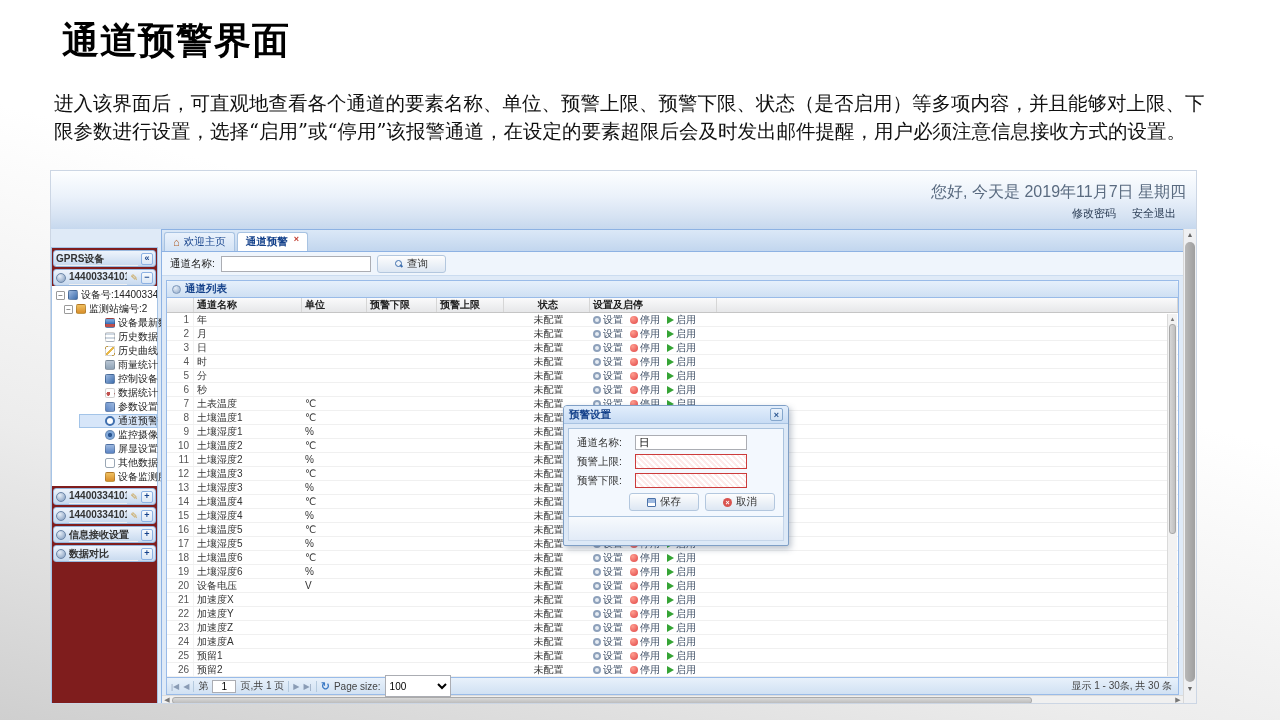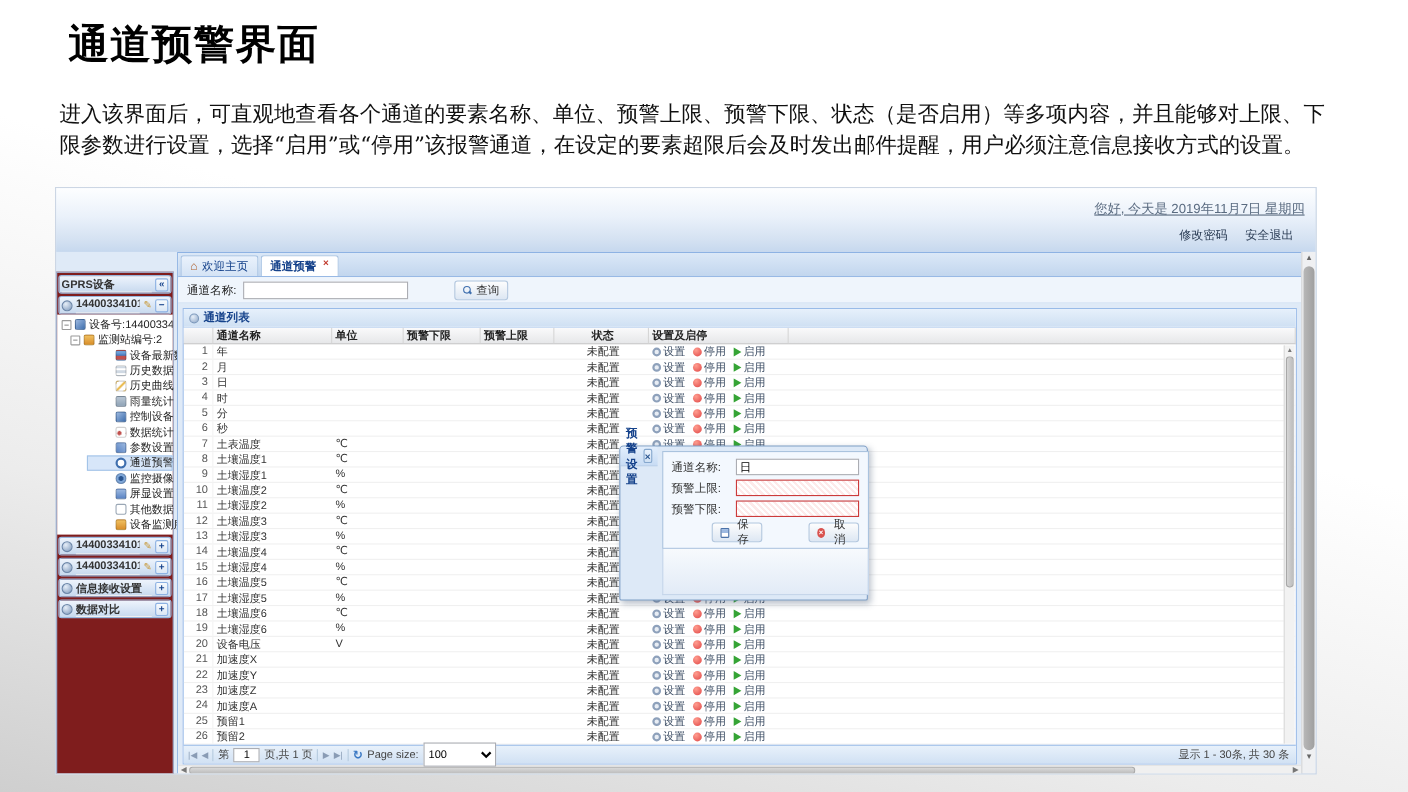--- a/index.html
+++ b/index.html
@@ -21,21 +21,21 @@
     font-size:19.5px; line-height:1.42; color:#101010;
   }
   
   .shot{
     position:absolute; left:50px; top:170px; width:1147px; height:534px;
     background:#dfeaf7; border:1px solid #ccd6e4; overflow:hidden; font-size:10.5px;
   }
   
   .app-header{ position:absolute; left:0; top:0; width:100%; height:58px;
     background:linear-gradient(180deg,#fdfeff 0%,#eaf1fa 45%,#d5e2f2 80%,#c6d8ee 100%); }
-  .greeting{ position:absolute; right:10px; top:11px; color:#5a6b80; font-size:12px;text-decoration:underline; }
+  .greeting{ position:absolute; right:10px; top:11px; color:#5a6b80; font-size:16px; }
   .hdr-links{ position:absolute; right:20px; top:35px; display:flex; gap:16px; }
   .hdr-links a{ color:#2b3d55; font-size:11px; text-decoration:none; cursor:pointer; }
   
   .sidebar{ position:absolute; left:0; top:76px; width:107px; height:476px;
     background:#7f1d1d; border:1px solid #a6c4e6; }
   .sb-bar{
     height:17px; margin:2px 1px 0 1px; display:flex; align-items:center; gap:3px;
     background:linear-gradient(180deg,#eef4fc 0%,#d8e5f5 55%,#c7d9ee 100%);
     border:1px solid #98b7dd; border-radius:3px; padding:0 2px;
     color:#15428b; font-weight:bold; font-size:10px; white-space:nowrap; overflow:hidden;
@@ -81,23 +81,23 @@
     border:1px solid #a8c3e2; border-bottom:none; border-radius:3px 3px 0 0;
     background:linear-gradient(#eaf2fc,#d4e3f5); color:#15428b; font-size:10.5px; cursor:pointer; }
   .tab.active{ background:#fff; font-weight:bold; }
   .home-glyph{ color:#b0622e; font-size:11px; line-height:1; }
   .tab-close{ color:#c0392b; font-size:9px; font-weight:bold; margin-left:2px; position:relative; top:-3px; }
   .toolbar{ height:24px; flex:0 0 24px; background:#eff5fc; border-bottom:1px solid #cbdcf0;
     display:flex; align-items:center; padding-left:8px; gap:6px; }
   .toolbar label{ color:#222; font-size:10.5px; }
   .search-input{ width:150px; height:16px; border:1px solid #abadb3; background:#fff;
     font-size:10.5px; padding:0 3px; }
-  .btn{ height:18px; display:inline-flex; align-items:center; gap:4px; padding:0 7px;
+  .btn{ height:18px; display:inline-flex; align-items:center; gap:4px; padding:0 17px;
     background:linear-gradient(#fdfdfd,#dde7f3); border:1px solid #b3c7de; border-radius:3px;
-    font-size:10.5px; color:#333; cursor:pointer;margin-left:36px; }
+    font-size:10.5px; color:#333; cursor:pointer; }
   .mag{ width:8px; height:8px; position:relative; }
   .mag::before{ content:""; position:absolute; left:0; top:0; width:5px; height:5px;
     border:1.5px solid #3f6fae; border-radius:50%; }
   .mag::after{ content:""; position:absolute; left:5px; top:5px; width:3px; height:1.5px;
     background:#3f6fae; transform:rotate(45deg); }
   .contentwrap{ flex:1; background:#dfeaf7; padding:4px 4px 0 4px; position:relative; }
   .gridpanel{ height:100%; background:#fff; border:1px solid #99bbe8; display:flex;
     flex-direction:column; position:relative; }
   .panel-hdr{ height:17px; flex:0 0 17px; background:linear-gradient(180deg,#e6f0fb,#cfe0f3);
     border-bottom:1px solid #99bbe8; display:flex; align-items:center; gap:4px; padding:0 5px;
@@ -145,21 +145,21 @@
     background:#f2f2f2; border-left:1px solid #dadada; }
   .vs-up{ height:10px; font-size:6px; color:#777; text-align:center; line-height:10px; cursor:pointer; }
   .vs-thumb{ margin:0 1px; height:58%; background:linear-gradient(90deg,#d6d6d6,#bfbfbf); border:1px solid #a8a8a8; border-radius:3px; cursor:pointer; }
   
   .pagescroll{ position:absolute; right:0; top:58px; width:13px; height:476px; background:#eff0f2; border-left:1px solid #d8d8d8; }
   .ps-up,.ps-down{ height:12px; text-align:center; font-size:7px; color:#666; line-height:12px; cursor:pointer; }
   .ps-thumb{ margin:1px; height:440px; background:linear-gradient(90deg,#b8b8b8,#9f9f9f); border-radius:5px; cursor:pointer; }
   
   .modal{ position:absolute; left:512px; top:234px; width:226px; height:141px;
     background:#dde9f7; border:1px solid #7f9fc6; border-radius:4px 4px 2px 2px;
-    box-shadow:2px 3px 6px rgba(60,80,110,.35); z-index:40; display:flex; flex-direction:row; }
+    box-shadow:2px 3px 6px rgba(60,80,110,.35); z-index:40; display:flex; flex-direction:column; }
   .modal-title{ height:18px; flex:0 0 18px; display:flex; align-items:center;
     background:linear-gradient(#e2eefc,#c8dcf4); border-bottom:1px solid #a8c3e2;
     border-radius:3px 3px 0 0; padding:0 5px; color:#15428b; font-weight:bold; font-size:10.5px; }
   .modal-close{ margin-left:auto; width:13px; height:13px; border:1px solid #85a7cd; border-radius:2px;
     background:linear-gradient(#eaf2fc,#cfe0f3); color:#2a5590; font-size:9px; font-weight:bold;
     display:flex; align-items:center; justify-content:center; cursor:pointer; }
   .modal-body{ flex:1; padding:4px; display:flex; flex-direction:column; }
   .formpanel{ background:#f3f8fe; border:1px solid #aac3de; padding:6px 8px 5px 8px; }
   .frow{ display:flex; align-items:center; margin-bottom:4px; }
   .frow label{ width:58px; font-size:10.5px; color:#333; }

